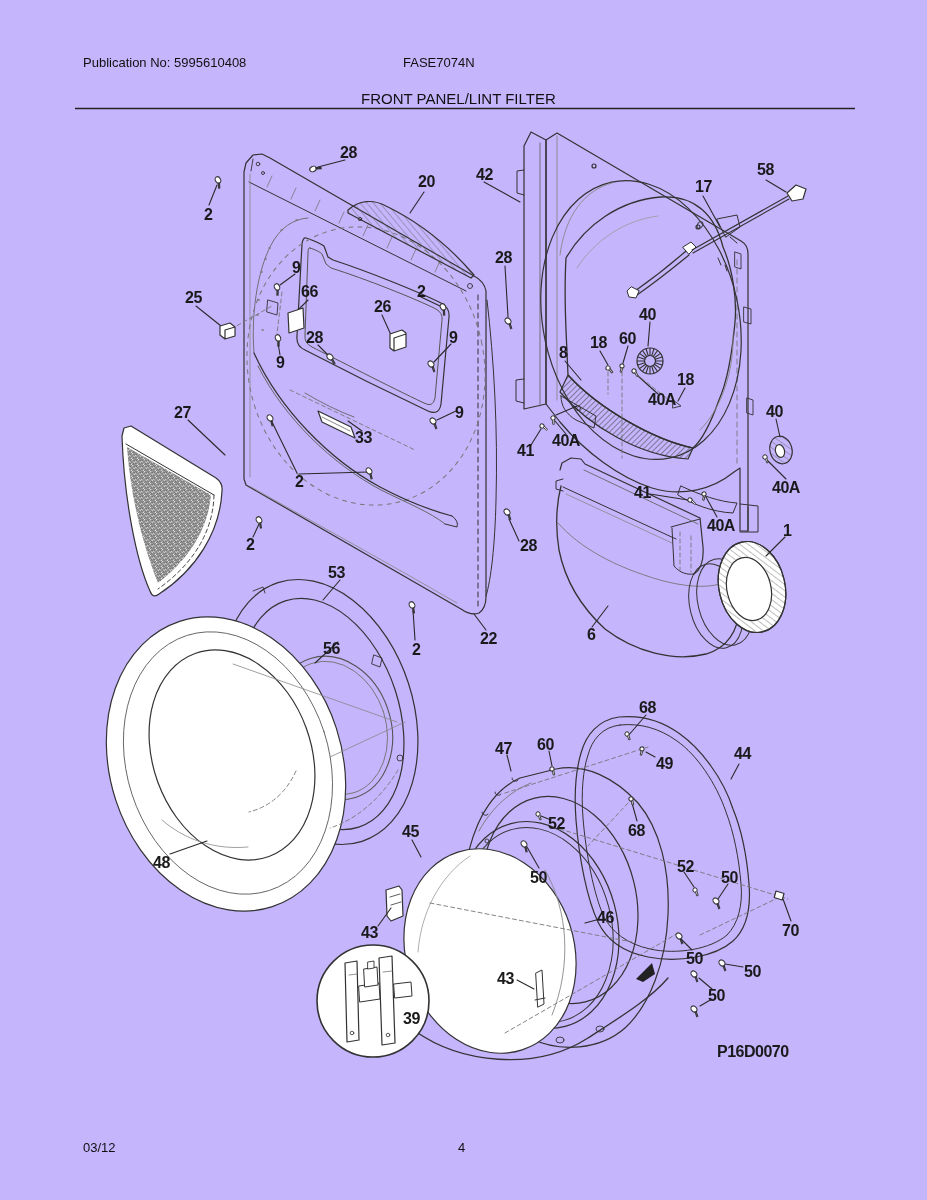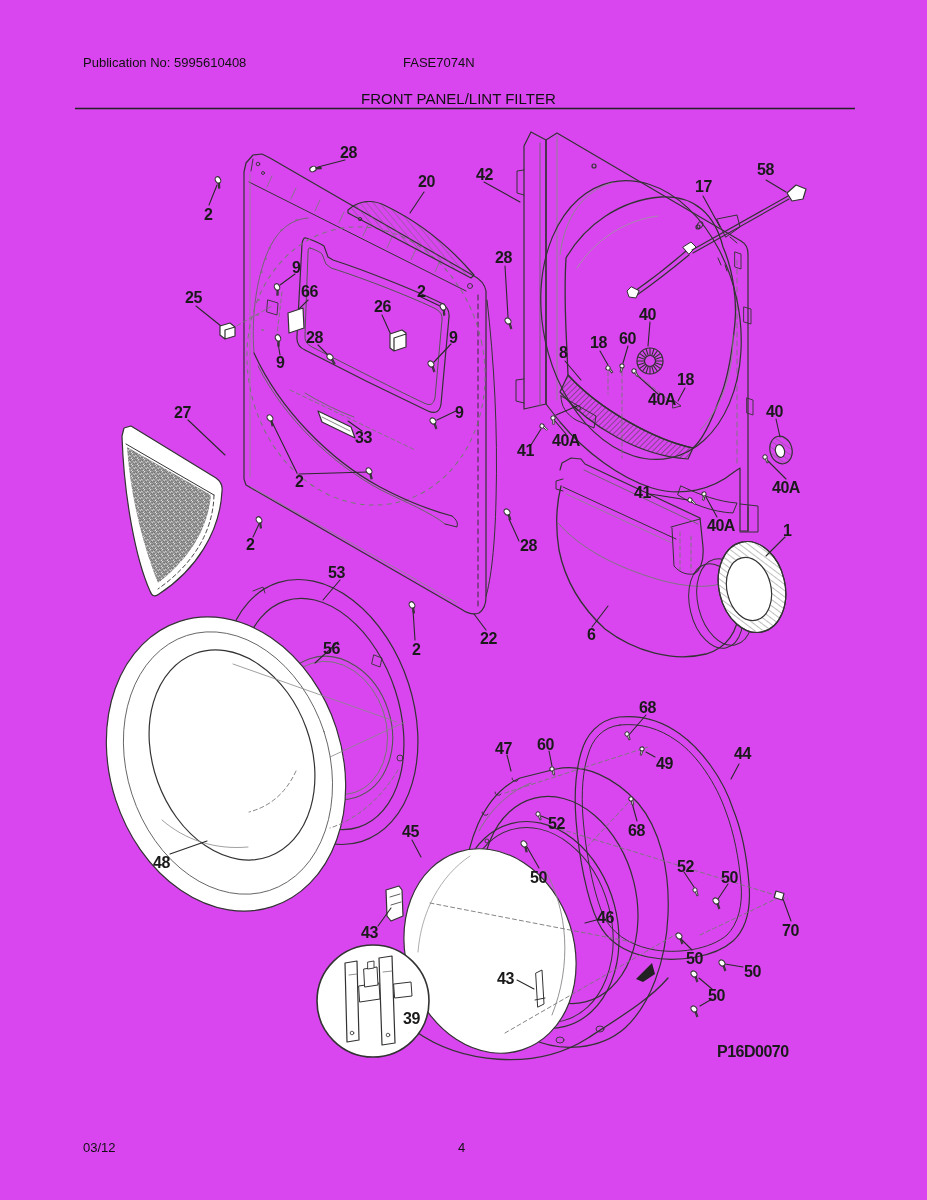--- a/index.html
+++ b/index.html
@@ -1,16 +1,16 @@
 <!DOCTYPE html>
 <html><head>
 <meta charset="utf-8">
 <style>
 html,body{margin:0;padding:0;background:#fff;}
-#page{position:relative;width:927px;height:1200px;background:#d946ef;overflow:hidden;
+#page{position:relative;width:927px;height:1200px;background:#c4b5fd;overflow:hidden;
  font-family:"Liberation Sans",sans-serif;}
 svg{position:absolute;left:0;top:0;}
 .lbl{font-family:"Liberation Sans",sans-serif;font-weight:bold;font-size:16px;fill:#1a1a1a;letter-spacing:-0.5px;}
 .hdr{font-family:"Liberation Sans",sans-serif;font-size:13px;fill:#111;}
 </style>
 </head>
 <body>
 <div id="page">
 <svg width="927" height="1200" viewBox="0 0 927 1200">
 <defs>

